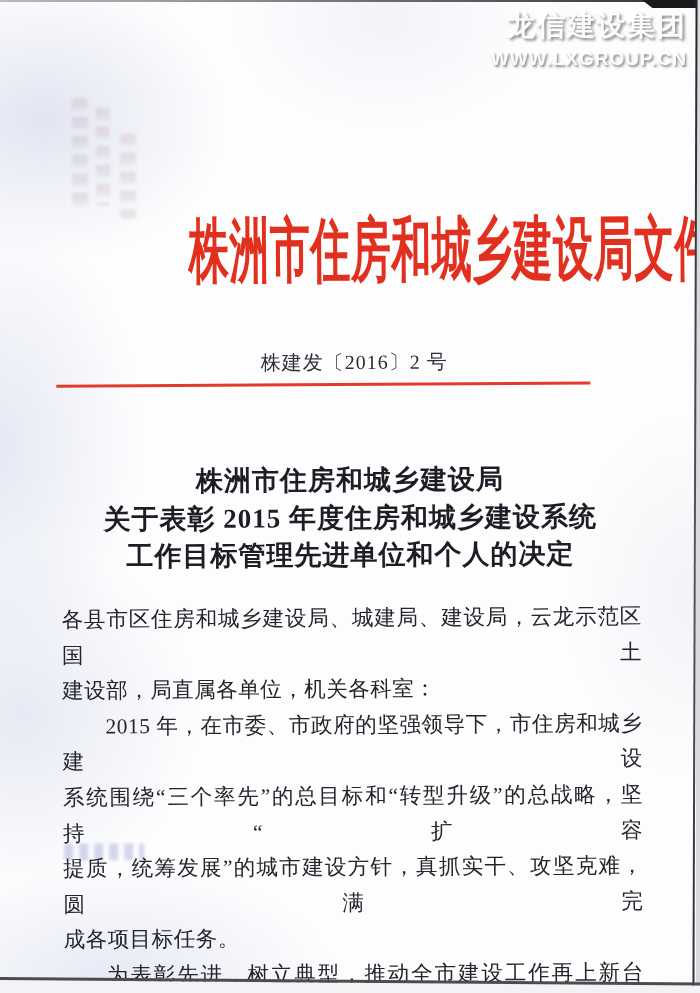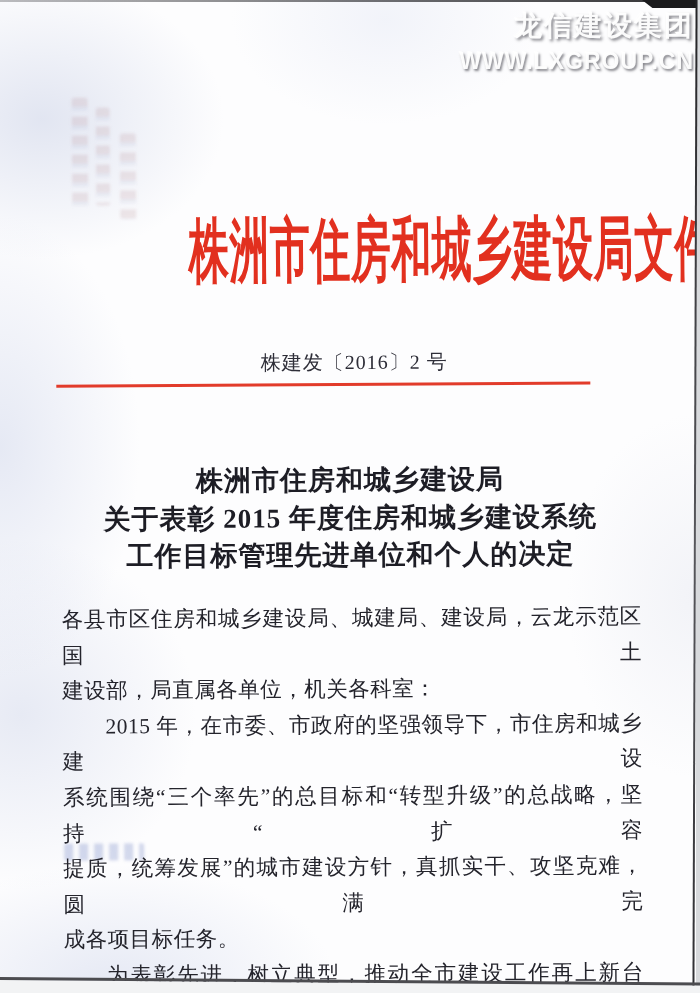--- a/index.html
+++ b/index.html
@@ -87,33 +87,33 @@
   .bleed-bottom {
     position: absolute; left: 62px; top: 842px; width: 80px; height: 17px;
     background: repeating-linear-gradient(90deg,
       rgba(100,120,190,0.28) 0 9px, transparent 9px 15px);
     filter: blur(1.8px);
     border-radius: 2px;
   }
 
   
   .watermark {
-    position: absolute; top: 7px; right: 6px;
+    position: absolute; top: 7px; right: 13px;
     text-align: right;
     font-family: "Liberation Sans", "DejaVu Sans", sans-serif;
     pointer-events: none;
   }
   .wm-line1 {
     font-size: 28px; font-weight: bold; letter-spacing: 2px;
     color: rgba(255,255,255,0.95);
     text-shadow: 2px 2px 3px rgba(125,125,132,0.95), -1px -1px 1px rgba(255,255,255,0.9);
   }
   .wm-line2 {
     margin-top: 3px;
-    font-size: 23px; font-weight: bold; letter-spacing: 1px;
+    font-size: 19px; font-weight: bold; letter-spacing: 1px;
     color: rgba(255,255,255,0.95);
     text-shadow: 1.5px 1.5px 2.5px rgba(125,125,132,0.95), -1px -1px 1px rgba(255,255,255,0.9);
   }
 
   
   .edge-top {
     position: absolute; top: 0; left: 0; width: 100%; height: 2px;
     background: linear-gradient(90deg, rgba(70,70,75,0.35), rgba(25,25,28,0.9));
   }
   .edge-top-corner {

